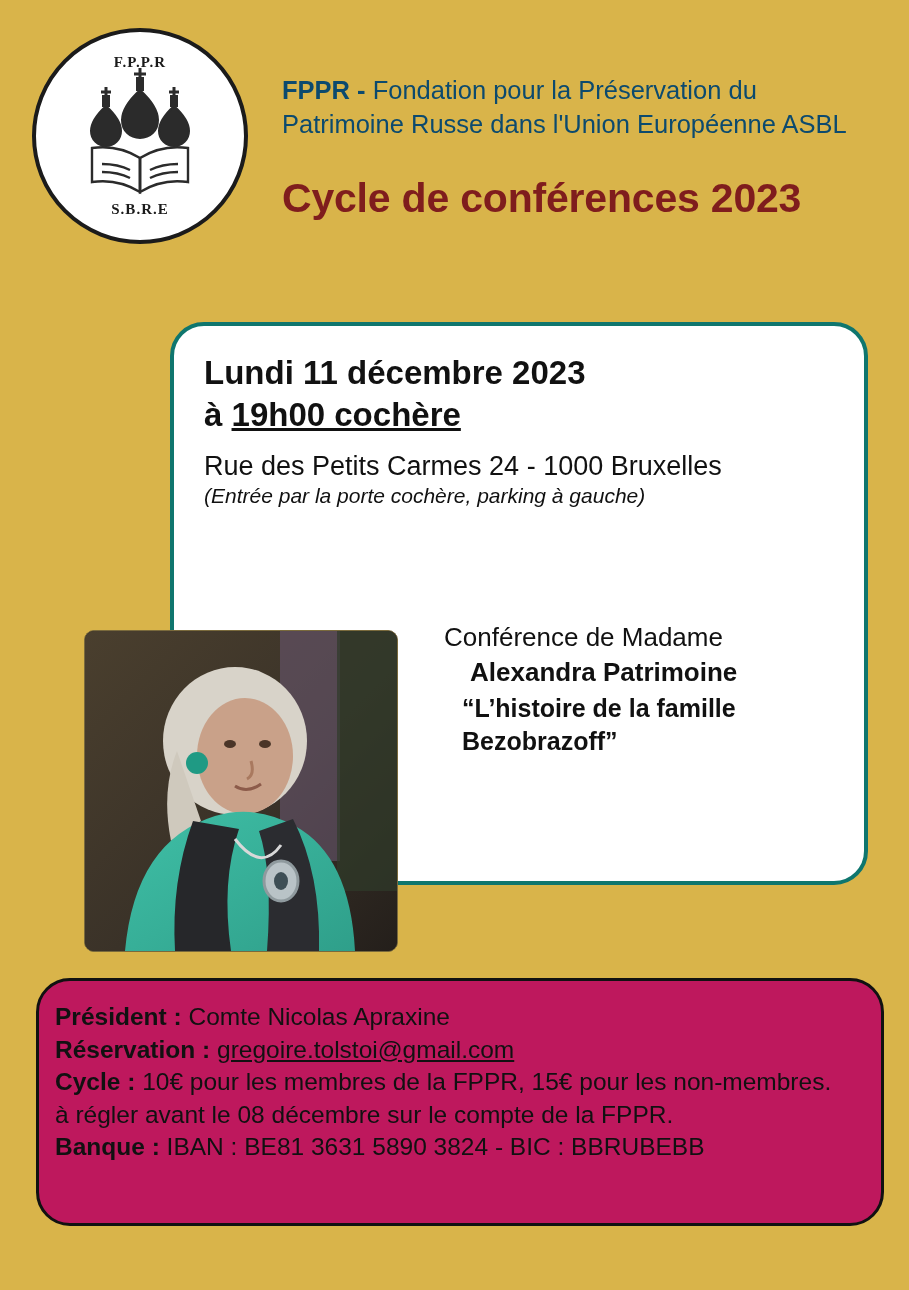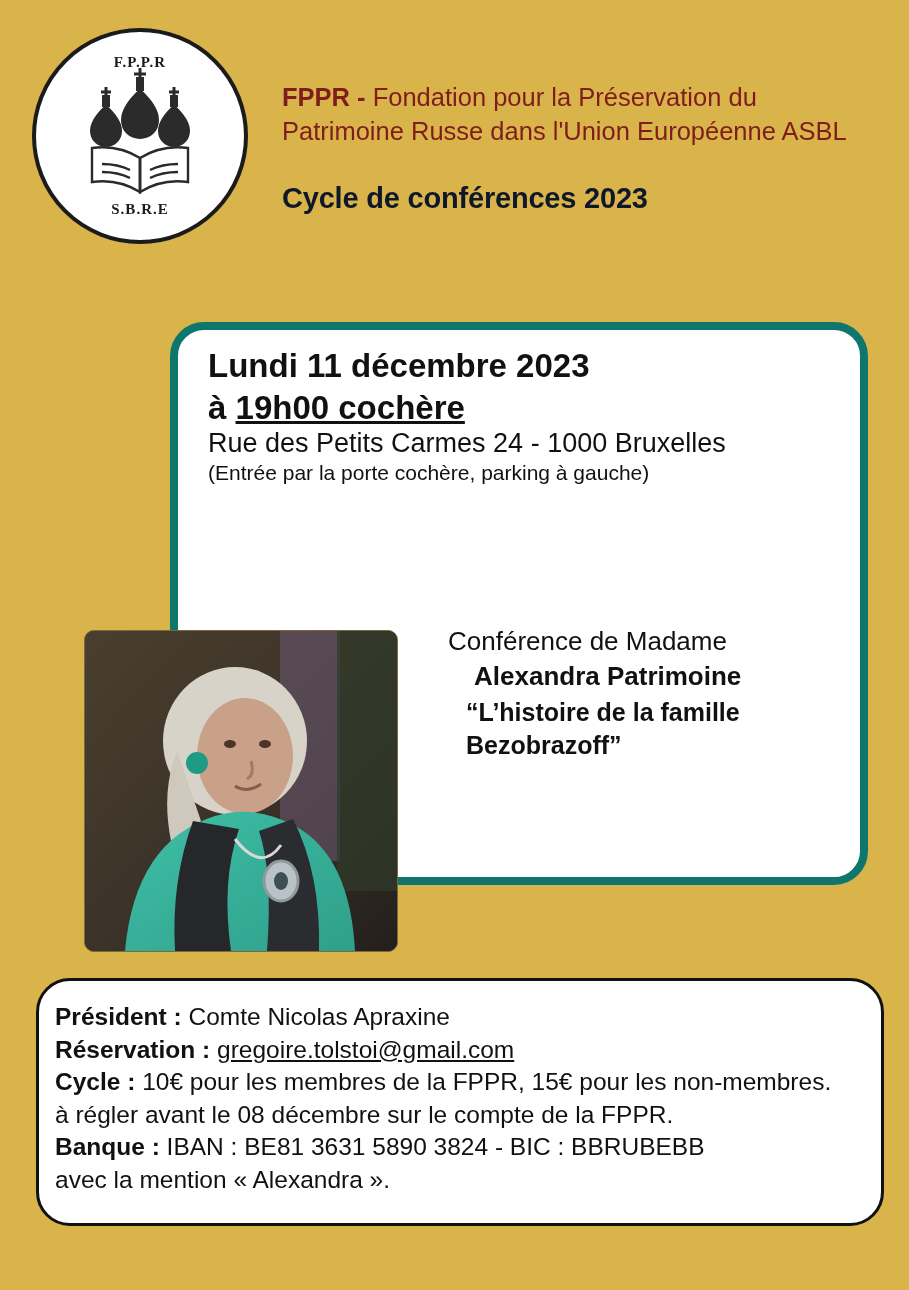--- a/index.html
+++ b/index.html
@@ -50,63 +50,65 @@
 
   .logo-art { position: absolute; left: 0; top: 0; width: 100%; height: 100%; }
 
   .header-text {
     padding-left: 34px;
     padding-top: 30px;
   }
   .org-line {
     font-size: 25.5px;
     line-height: 1.30;
-    color: #7f1d1d;
+    color: #0c4a6e;
     max-width: 640px;
   }
   .org-line b { font-weight: bold; }
   .cycle-title {
     margin-top: 34px;
-    font-size: 29px;
-    font-weight: bold;
-    color: #0f172a;
+    font-size: 41px;
+    font-weight: bold;
+    color: #7f1d1d;
     letter-spacing: -0.2px;
   }
 
   
   .main-card {
     position: absolute;
     left: 170px;
     top: 322px;
     width: 698px;
     height: 563px;
     background: #ffffff;
-    border: 8px solid #0f766e;
+    border: 4px solid #0f766e;
     border-radius: 34px;
     box-sizing: border-box;
-    padding: 15px 30px 20px 30px;
+    padding: 26px 30px 20px 30px;
   }
   .date-line {
     font-size: 33px;
     font-weight: bold;
     line-height: 1.26;
     white-space: nowrap;
   }
   .date-line .u { text-decoration: underline; }
   .venue {
     margin-top: 34px;
     font-size: 30px;
     font-weight: bold;
   }
   .address {
+    margin-top: 16px;
     font-size: 27px;
   }
   .address-note {
     margin-top: 2px;
     font-size: 21px;
+    font-style: italic;
   }
 
   .speaker-block {
     position: absolute;
     left: 270px;
     top: 296px;
     width: 400px;
   }
   .sp-line1 { font-size: 26px; }
   .sp-line2 { font-size: 26px; font-weight: bold; padding-left: 26px; margin-top: 4px;}
@@ -127,21 +129,21 @@
   }
   .portrait svg { display:block; width: 100%; height: 100%; }
 
   
   .footer-card {
     position: absolute;
     left: 36px;
     top: 978px;
     width: 848px;
     height: 248px;
-    background: #ffffff;
+    background: #be185d;
     border: 3px solid #111111;
     border-radius: 34px;
     box-sizing: border-box;
     padding: 20px 0 0 16px;
   }
   .f-line {
     font-size: 24.5px;
     line-height: 1.33;
     white-space: nowrap;
   }
@@ -251,14 +253,13 @@
     <b>Réservation :</b>
     <span class="mail">gregoire.tolstoi@gmail.com</span>
   </div>
   <div class="f-line">
     <b>Cycle :</b><span> 10€ pour les membres de la FPPR, 15€ pour les non-membres.</span>
   </div>
   <div class="f-line">à régler avant le 08 décembre sur le compte de la FPPR.</div>
   <div class="f-line">
     <b>Banque :</b><span> IBAN : BE81 3631 5890 3824 - BIC : BBRUBEBB</span>
   </div>
-  <div class="f-line">avec la mention « Alexandra ».</div>
 </div>
 
 </body></html>

